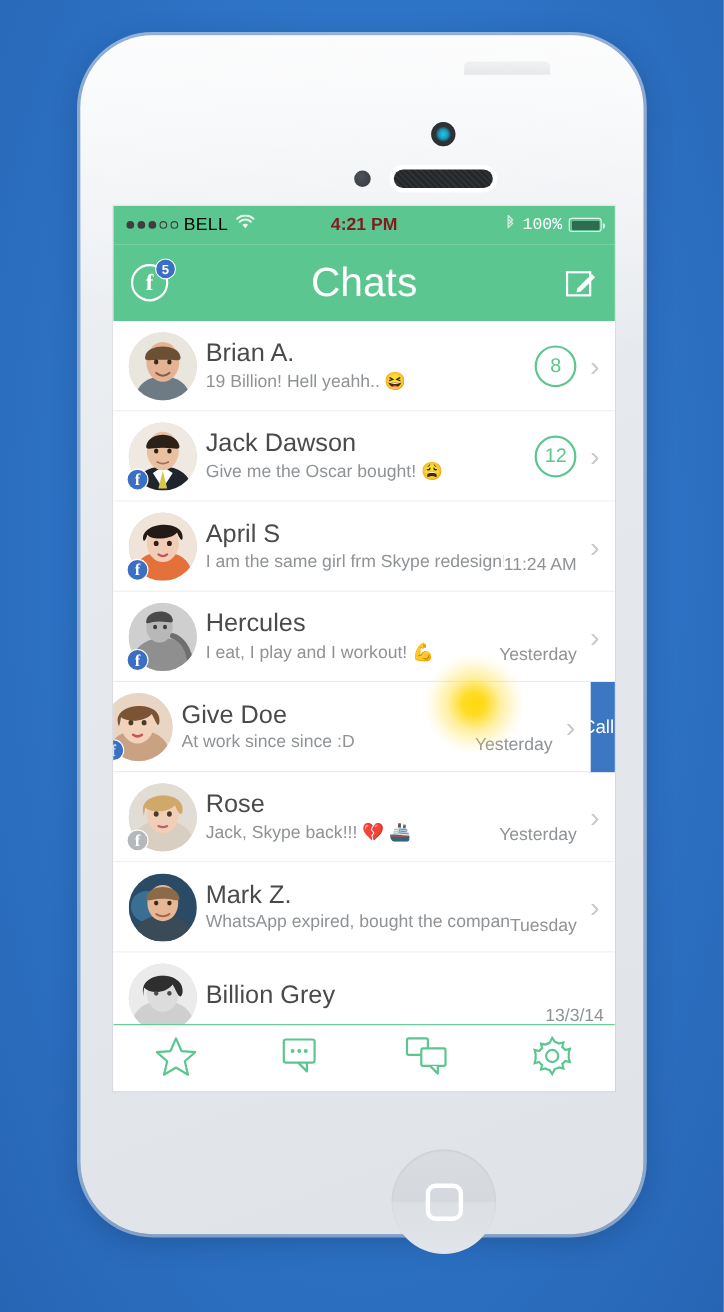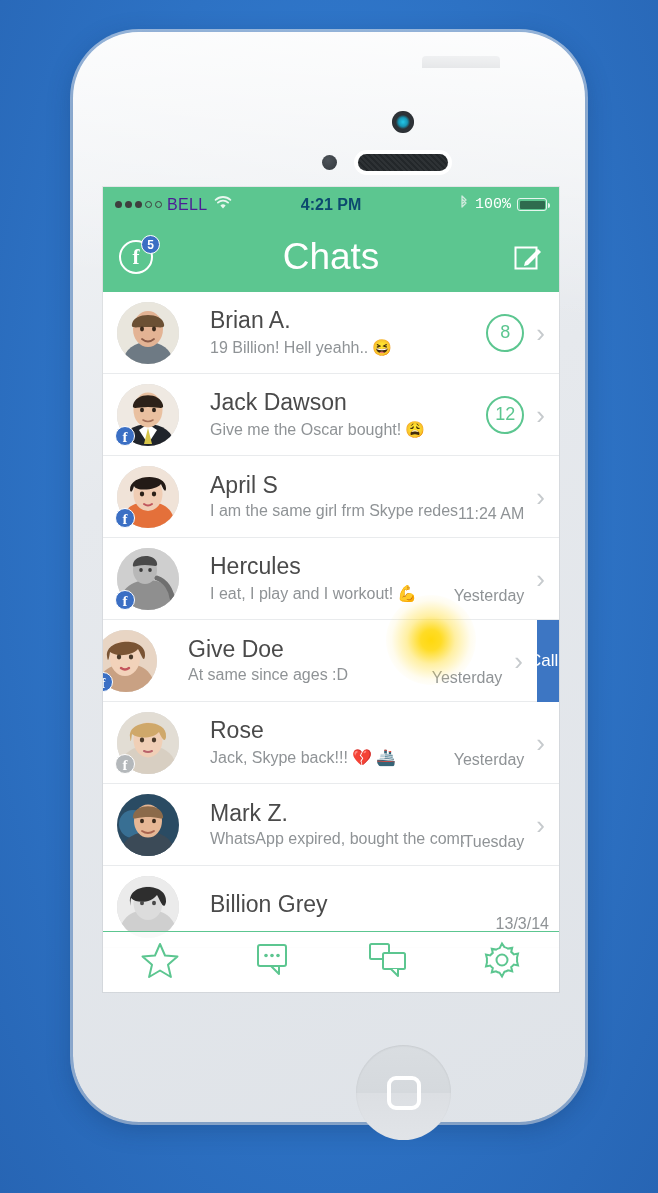--- a/index.html
+++ b/index.html
@@ -126,25 +126,25 @@
     box-sizing: border-box;
     color: #ffffff;
     font-size: 16px;
     position: relative;
   }
   .sb-left { display: flex; align-items: center; gap: 5px; }
   .dots { display: flex; gap: 3px; align-items: center; }
   .dot { width: 7px; height: 7px; border-radius: 50%; }
   .dot.filled { background: #3e3e3e; }
   .dot.hollow { border: 1.4px solid #3e3e3e; box-sizing: border-box; }
-  .carrier { font-size: 16px; color: #4c1d95; letter-spacing: 0.3px; }
+  .carrier { font-size: 16px; color: #000000; letter-spacing: 0.3px; }
   .wifi-ico { display: inline-block; margin-left: 2px; }
   .sb-center {
     position: absolute; left: 0; right: 0; text-align: center;
-    font-size: 16px; font-weight: bold; color: #0c4a6e; pointer-events: none;
+    font-size: 16px; font-weight: bold; color: #7f1d1d; pointer-events: none;
   }
   .sb-right { margin-left: auto; display: flex; align-items: center; gap: 6px; }
   .bt-ico { font-size: 15px; color: #d8f0e3; }
   .batt-pct { font-size: 15px; color: #ffffff; font-family: Liberation Mono, monospace; }
   .battery {
     width: 30px; height: 13px;
     border: 1.5px solid #e6f6ee; border-radius: 3px;
     position: relative; box-sizing: border-box; padding: 1.5px;
   }
   .battery::after {
@@ -230,21 +230,21 @@
   .fb-mini {
     position: absolute; left: -2px; bottom: 0px;
     width: 20px; height: 20px; border-radius: 50%;
     background: #3b6fc4; color: #ffffff;
     font-family: "Liberation Serif", serif; font-weight: bold;
     font-size: 15px; line-height: 20px; text-align: center;
     border: 1.5px solid #ffffff; box-sizing: border-box; z-index: 2;
   }
   .fb-mini.gray { background: #b4b8bb; }
 
-  .row-text { flex: 1; min-width: 0; padding-left: 31px; }
+  .row-text { flex: 1; min-width: 0; padding-left: 8px; }
   .row-name {
     font-size: 23px; color: #4a4a4a; line-height: 1.1;
     white-space: nowrap; overflow: hidden; text-overflow: ellipsis;
   }
   .row-msg {
     font-size: 16px; color: #8f9396; margin-top: 4px;
     white-space: nowrap; overflow: hidden;
   }
   .row-right {
     display: flex; align-items: center; gap: 8px;
@@ -473,21 +473,21 @@
                 <path d="M12 26C10 8 52 6 50 26c-1 8-4-2-7-7-6 7-22 8-28 3-1 6-2 12-3 4z" fill="#7a5434"></path>
                 <ellipse cx="24" cy="27" rx="2.2" ry="2.4" fill="#4a3a2a"></ellipse>
                 <ellipse cx="36" cy="27" rx="2.2" ry="2.4" fill="#4a3a2a"></ellipse>
                 <path d="M26 38q4 3 8 0" stroke="#c4555c" stroke-width="2.4" fill="none" stroke-linecap="round"></path>
               </svg>
             </div>
             <span class="fb-mini">f</span>
           </div>
           <div class="row-text">
             <div class="row-name">Give Doe</div>
-            <div class="row-msg">At same since ages :D</div>
+            <div class="row-msg">At work since since :D</div>
           </div>
           <div class="row-right">
             <div class="meta-col">
               <div class="time">Yesterday</div>
             </div>
             <div class="chev">›</div>
           </div>
           <div class="touch-glow"></div>
         </div>
       </div>

